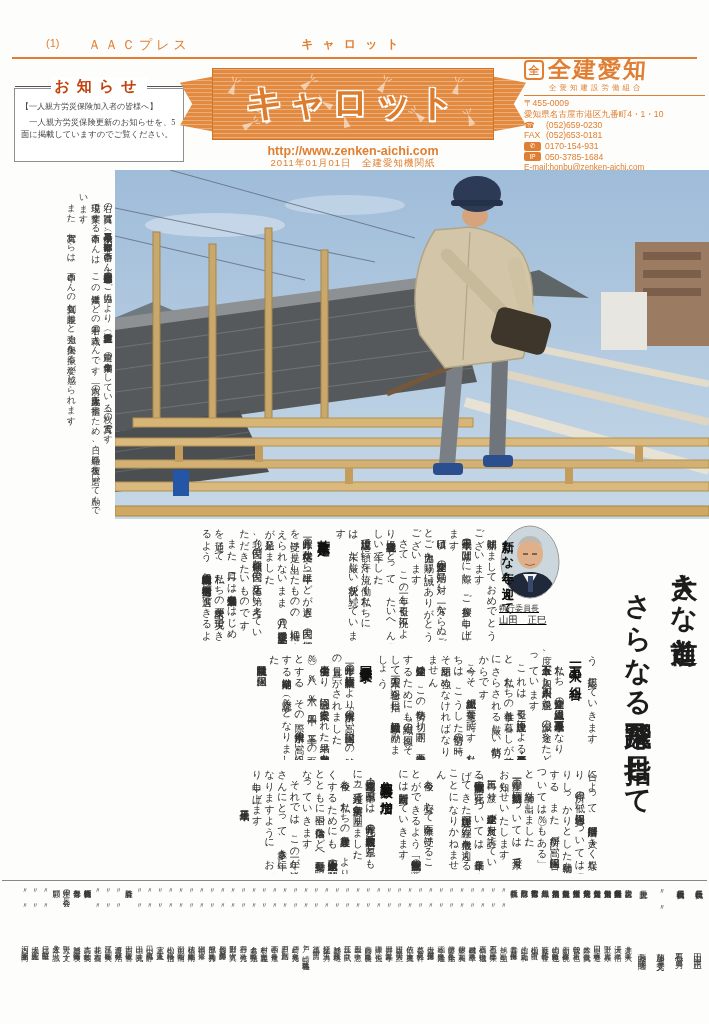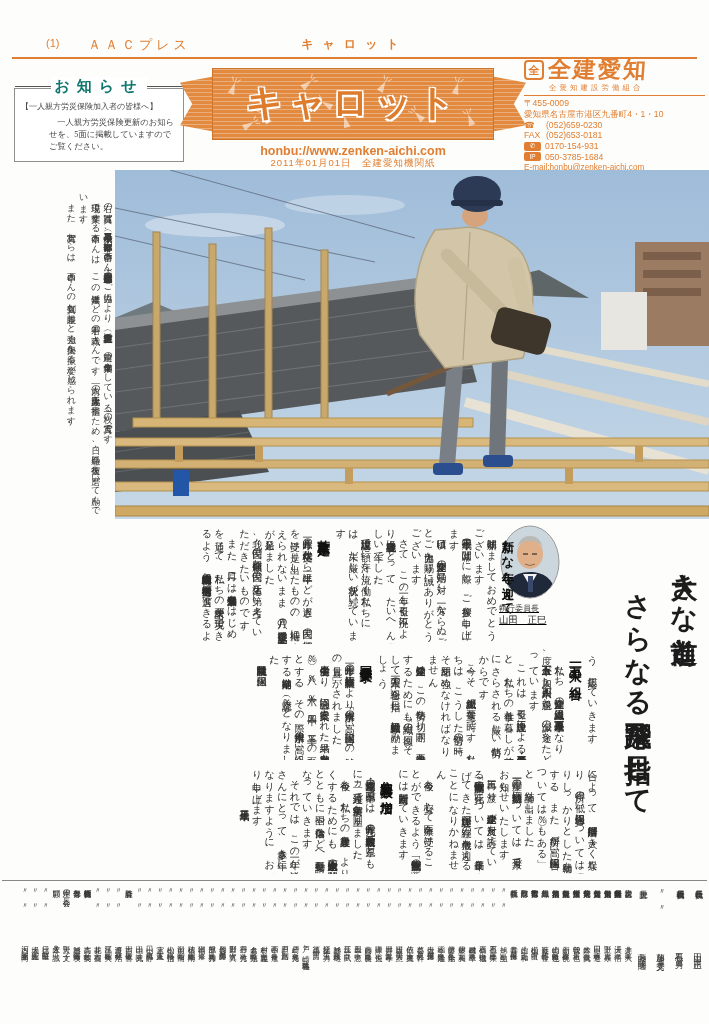--- a/index.html
+++ b/index.html
@@ -14,23 +14,23 @@
   #hdr .pn   { position:absolute; left:46px; top:3px; font-size:11px; }
   #hdr .brand{ position:absolute; left:88px; top:2px; font-size:13px; font-weight:normal; letter-spacing:4px; }
   #hdr .rt   { position:absolute; left:0; width:100%; text-align:center; top:2px; font-size:12px; font-weight:bold; letter-spacing:9px; }
   #hdr-rule  { position:absolute; top:57px; left:12px; width:685px; border-top:2px solid #e07f33; }
 
   
   #notice { position:absolute; left:14px; top:88px; width:170px; height:74px;
             border:1px solid #8f8f8f; background:#fff; padding:12px 6px 0 6px; }
   #notice .ttl { position:absolute; top:-12px; left:0; width:100%; display:flex; align-items:center; }
   #notice .ttl::before, #notice .ttl::after { content:""; flex:1; border-top:1.5px solid #555; }
-  #notice .ttl span { padding:0 3px; background:#fff; font-size:15px; font-weight:bold; letter-spacing:7px; color:#0f766e; }
+  #notice .ttl span { padding:0 3px; background:#fff; font-size:15px; font-weight:bold; letter-spacing:7px; color:#c2410c; }
   #notice .h { font-size:8px; color:#444; margin-bottom:5px; }
-  #notice p  { font-size:8.3px; line-height:1.42; color:#444;margin-left:28px; }
+  #notice p  { font-size:8.3px; line-height:1.42; color:#444; }
 
   
   #ribbonwrap { position:absolute; left:180px; top:64px; width:346px; height:102px; }
   #ribbon { position:absolute; left:32px; top:4px; width:282px; height:72px;
             background:#e28a40; border:1.5px solid #cf7428;
             background-image:repeating-linear-gradient(to bottom, rgba(255,255,255,.3) 0 1px, rgba(255,255,255,0) 1px 4px); }
   .tail { position:absolute; top:12px; width:36px; height:56px; background:#e28a40;
           background-image:repeating-linear-gradient(to bottom, rgba(255,255,255,.3) 0 1px, rgba(255,255,255,0) 1px 4px); }
   #tail-l { left:0;  clip-path:polygon(100% 0,100% 100%,0 88%,34% 50%,0 12%); }
   #tail-r { right:0; clip-path:polygon(0 0,0 100%,100% 88%,66% 50%,100% 12%); }
@@ -134,21 +134,21 @@
         <use href="#car" x="130" y="48" transform="rotate(-15 134 54)"></use>
         <use href="#car" x="168" y="12" transform="rotate(30 172 18)"></use>
         <use href="#car" x="205" y="42" transform="rotate(-45 209 48)"></use>
         <use href="#car" x="244" y="14" transform="rotate(15 248 20)"></use>
         <use href="#car" x="258" y="46" transform="rotate(-20 262 52)"></use>
         <use href="#car" x="30" y="52" transform="rotate(60 34 58)"></use>
         <use href="#car" x="110" y="30" transform="rotate(-60 114 36)"></use>
       </svg>
     </div>
     <div id="mast-title">キャロット</div>
-    <div id="mast-url">honbu://www.zenken-aichi.com</div>
+    <div id="mast-url">http://www.zenken-aichi.com</div>
     <div id="mast-date">2011年01月01日　全建愛知機関紙</div>
   </div>
 
   <div id="org">
     <div class="logorow">
       <div class="seal">全</div>
       <div>
         <div class="oname">全建愛知</div>
       </div>
     </div>

